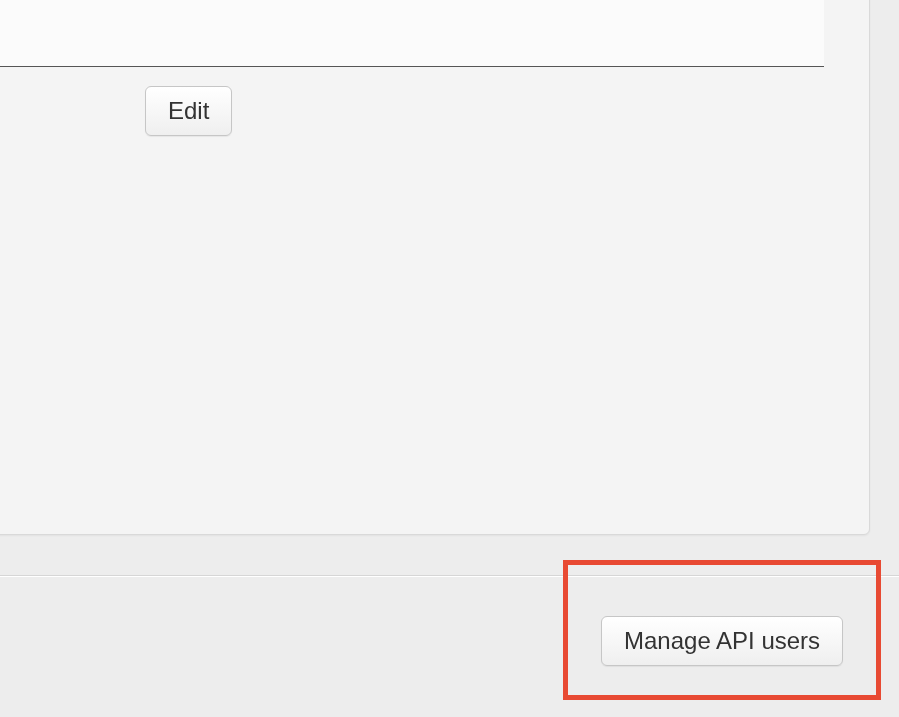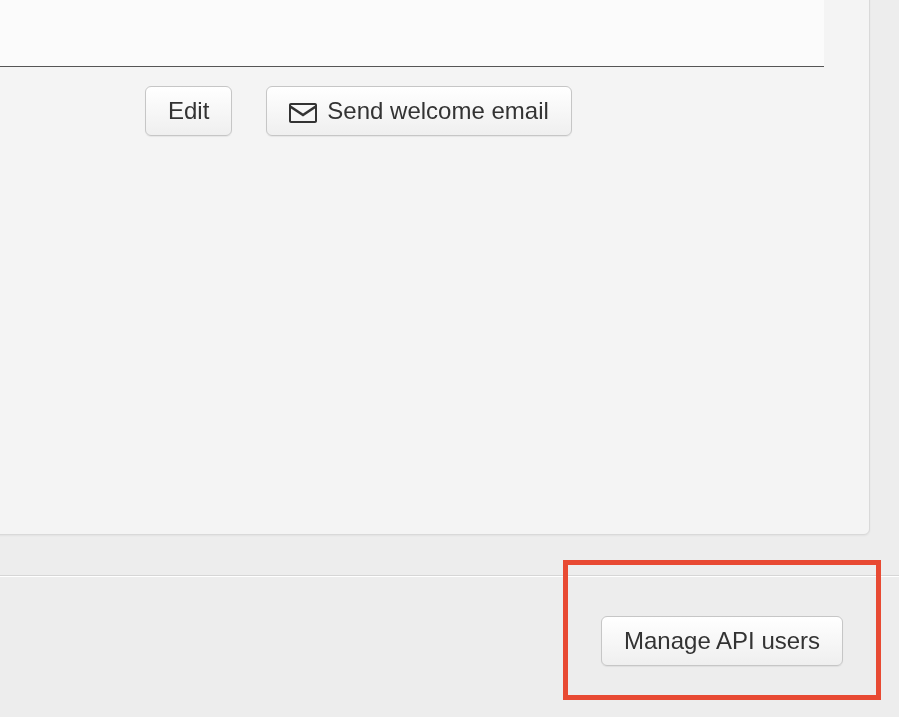--- a/index.html
+++ b/index.html
@@ -39,21 +39,20 @@
       position: absolute;
       top: 105px;
       left: 184px;
       display: flex;
       gap: 34px;
       align-items: center;
     }
 
     .btn {
       display: inline-flex;
-      align-items: center;
       gap: 10px;
       padding: 10px 22px;
       font-size: 24px;
       color: #333;
       background: linear-gradient(#ffffff, #efefef);
       border: 1px solid #c6c6c6;
       border-radius: 6px;
       cursor: pointer;
       box-shadow: 0 1px 1px rgba(0,0,0,0.06);
       white-space: nowrap;
@@ -98,28 +97,20 @@
 <body>
 
 <div class="panel">
   <div class="panel-inner-top"></div>
 
   <div class="button-row">
     <button class="btn">
       <span>Edit</span>
     </button>
 
-    <button class="btn">
-      <span class="envelope-icon">
-        <svg viewBox="0 0 28 20" width="28" height="20">
-          <path fill="#333" d="M2 0h24c1.1 0 2 .9 2 2v16c0 1.1-.9 2-2 2H2c-1.1 0-2-.9-2-2V2C0 .9.9 0 2 0zm0 2v.5l12 8 12-8V2H2zm0 16h24V5.5l-12 8-12-8V18z"></path>
-        </svg>
-      </span>
-      <span>Send welcome email</span>
-    </button>
   </div>
 </div>
 
 <div class="hr"></div>
 
 <div class="highlight-rect"></div>
 
 <div class="manage-wrap">
   <button class="btn">
     <span>Manage API users</span>

